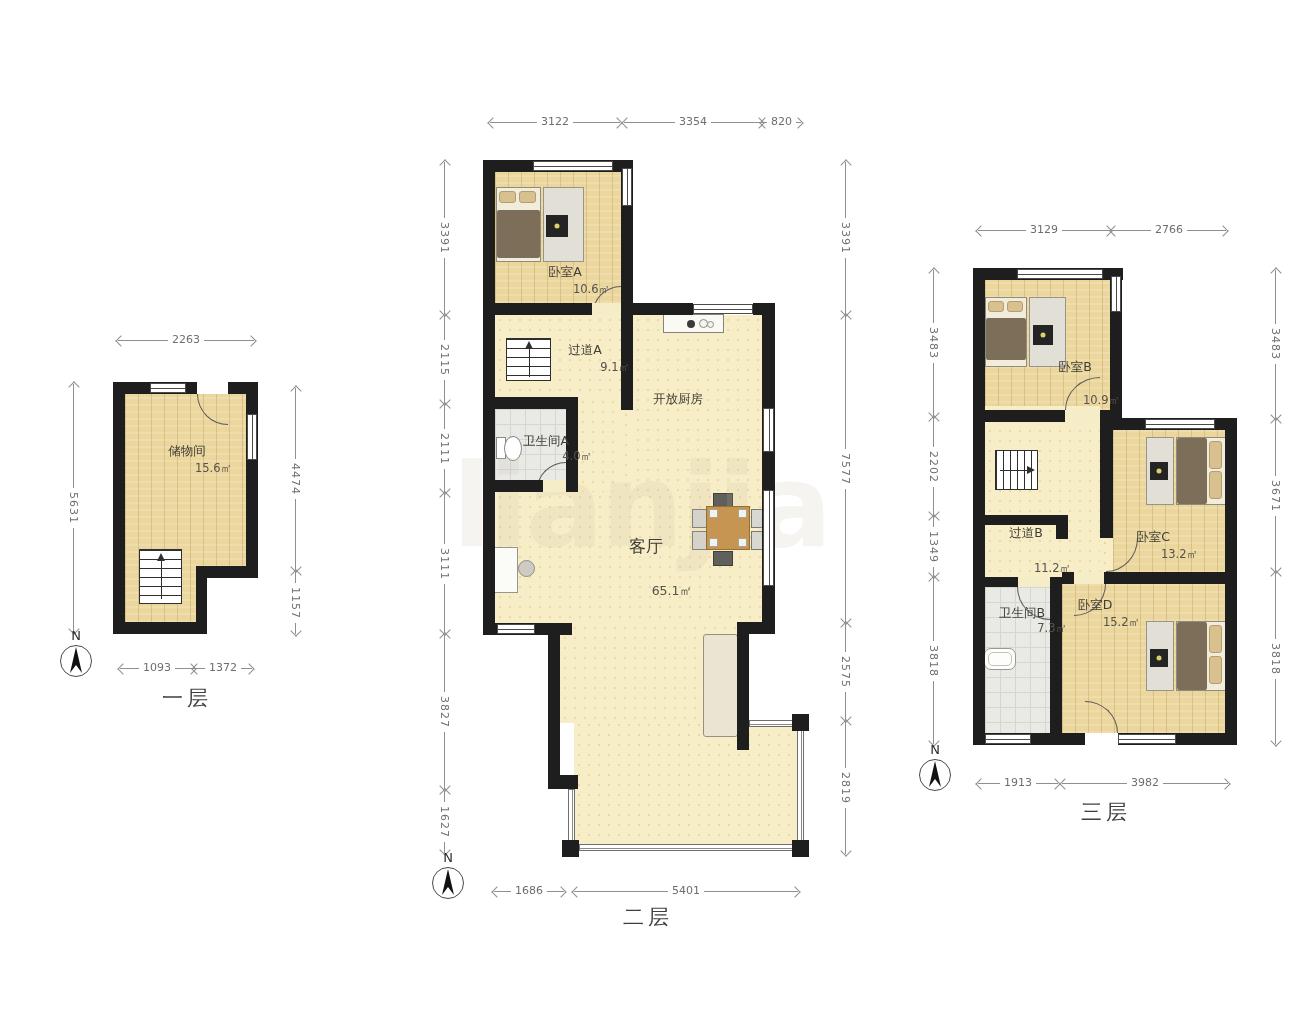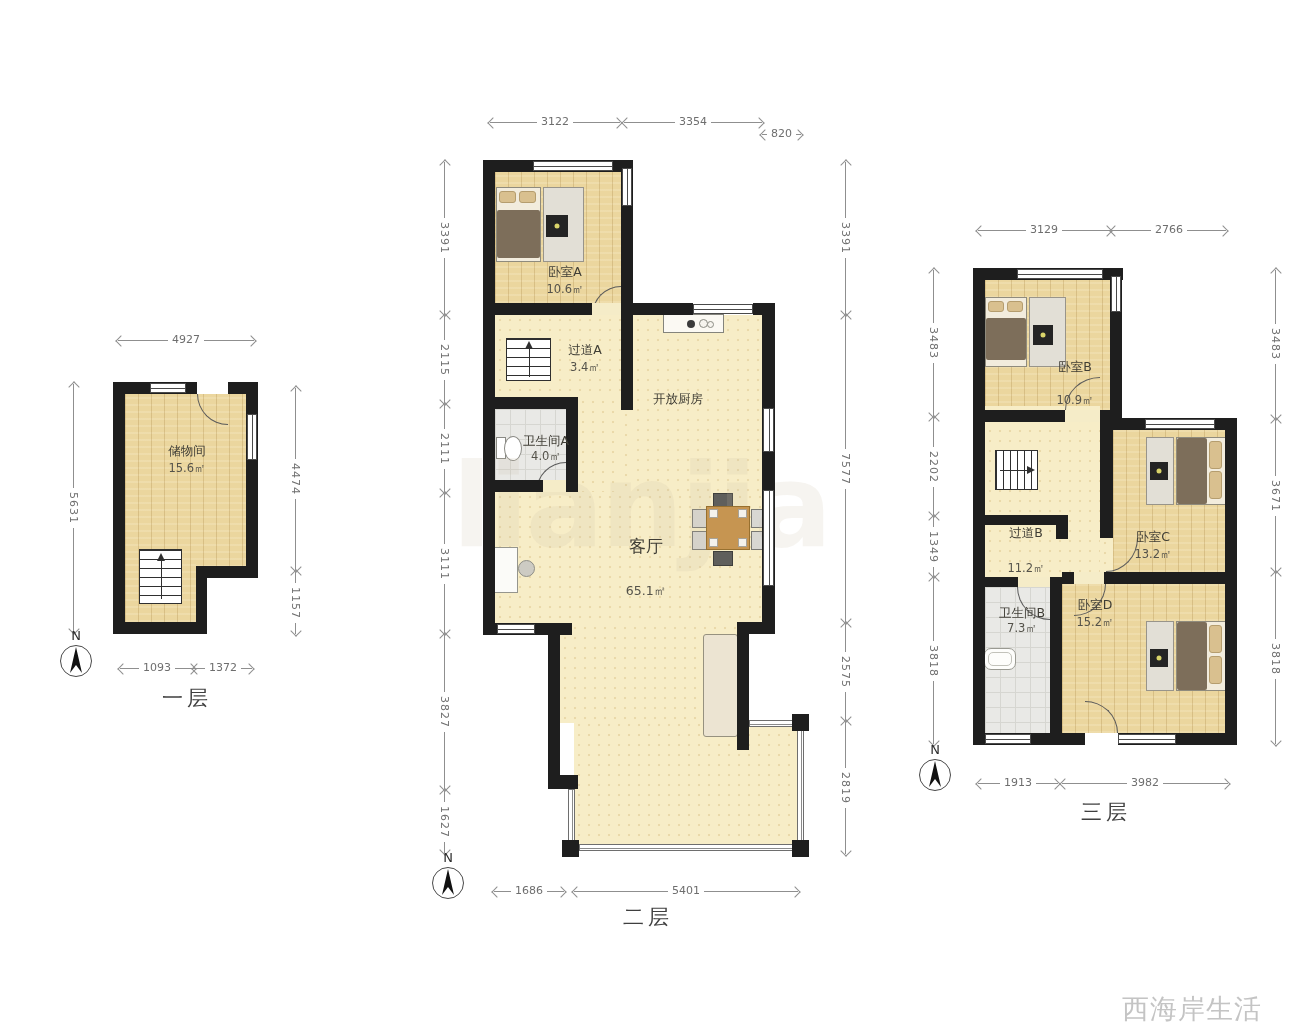--- a/index.html
+++ b/index.html
@@ -68,21 +68,21 @@
       border:1px solid #c2c2ba;border-radius:5px;}
   .counter{background:#fbf9f3;border:1px solid #84847c;}
   .burner{position:absolute;background:#3b3b3b;border-radius:50%;}
   .sink{position:absolute;background:#f6f4ee;border:1px solid #8d8d85;border-radius:50%;}
   .desk{background:#fbfbf8;border:1px solid #95958d;}
   .monitor{position:absolute;background:#2c2c2c;transform:rotate(10deg);}
   .pc{position:absolute;background:#3c3c3c;}
   .chair-round{position:absolute;background:#cdcbc3;border:1px solid #8e8e86;border-radius:50%;}
   
   .lbl{position:absolute;z-index:5;text-align:center;color:#3f3d35;font-size:12.5px;line-height:1.15;}
-  .area{position:absolute;z-index:5;text-align:center;color:#54524a;font-size:11.5px;line-height:1.1;}
+  .area{position:absolute;z-index:5;text-align:right;color:#54524a;font-size:11.5px;line-height:1.1;}
   .fl-name{position:absolute;z-index:5;text-align:center;color:#3f3f3f;font-size:21px;letter-spacing:4px;}
   
   .dim{position:absolute;color:#6e6e6e;font-size:11px;z-index:5;}
   .dim-h{display:flex;align-items:center;height:14px;}
   .dim-h .ln{flex:1;height:0;border-top:1px solid #8f8f8f;position:relative;min-width:5px;}
   .dim-h .ln.l::before{content:"";position:absolute;left:-1px;top:-3.5px;width:7px;height:7px;
       border-top:1px solid #8f8f8f;border-left:1px solid #8f8f8f;transform:rotate(-45deg);}
   .dim-h .ln.r::after{content:"";position:absolute;right:-1px;top:-3.5px;width:7px;height:7px;
       border-top:1px solid #8f8f8f;border-right:1px solid #8f8f8f;transform:rotate(45deg);}
   .dim-h .num{padding:0 4px;line-height:14px;}
@@ -120,21 +120,21 @@
   <div class="win win-v" style="left:247px;top:414px;width:10px;height:46px"></div>
   <div class="gap gap-out" style="left:197px;top:382px;width:31px;height:12px"></div>
   <div class="arc arc-bl" style="left:197px;top:394px;width:31px;height:31px"></div>
   <div class="stairs st-v" style="left:139px;top:549px;width:43px;height:55px">
       <i class="st-arrow-v"></i>
     </div>
   <div class="lbl" style="left:142px;top:444px;width:90px">储物间</div>
   <div class="area" style="left:142px;top:462px;width:90px">15.6㎡</div>
   <div class="dim dim-h" style="left:118px;top:333px;width:136px">
       <i class="ln l"></i>
-      <span class="num">4927</span>
+      <span class="num">2263</span>
       <i class="ln r"></i>
     </div>
   <div class="dim dim-v" style="left:66px;top:384px;height:248px">
       <i class="ln t"></i>
       <span class="num">5631</span>
       <i class="ln b"></i>
     </div>
   <div class="dim dim-v" style="left:288px;top:388px;height:182px">
       <i class="ln t"></i>
       <span class="num">4474</span>
@@ -243,38 +243,38 @@
   <div class="furn sofa" style="left:703px;top:634px;width:35px;height:103px"></div>
   <div class="armrest" style="left:705px;top:637px;width:23px;height:11px"></div>
   <div class="cushion" style="left:705px;top:650px;width:23px;height:22px"></div>
   <div class="cushion" style="left:705px;top:674px;width:23px;height:22px"></div>
   <div class="cushion" style="left:705px;top:698px;width:23px;height:20px"></div>
   <div class="armrest" style="left:705px;top:720px;width:23px;height:13px"></div>
 
   <div class="lbl" style="left:520px;top:265px;width:90px">卧室A</div>
   <div class="area" style="left:520px;top:283px;width:90px">10.6㎡</div>
   <div class="lbl" style="left:540px;top:343px;width:90px">过道A</div>
-  <div class="area" style="left:540px;top:361px;width:90px">3.4㎡</div>
+  <div class="area" style="left:540px;top:361px;width:90px">9.1㎡</div>
   <div class="lbl" style="left:500px;top:434px;width:92px">卫生间A</div>
   <div class="area" style="left:500px;top:450px;width:92px">4.0㎡</div>
   <div class="lbl" style="left:632px;top:392px;width:92px">开放厨房</div>
   <div class="lbl" style="left:600px;top:537px;width:92px;font-size:17px">客厅</div>
   <div class="area" style="left:600px;top:584px;width:92px;font-size:12.5px">65.1㎡</div>
 
   <div class="dim dim-h" style="left:490px;top:115px;width:130px">
       <i class="ln l"></i>
       <span class="num">3122</span>
       <i class="ln r"></i>
     </div>
   <div class="dim dim-h" style="left:624px;top:115px;width:138px">
       <i class="ln l"></i>
       <span class="num">3354</span>
       <i class="ln r"></i>
     </div>
-  <div class="dim dim-h" style="left:762px;top:127px;width:38px">
+  <div class="dim dim-h" style="left:762px;top:115px;width:38px">
       <i class="ln l"></i>
       <span class="num">820</span>
       <i class="ln r"></i>
     </div>
   <div class="dim dim-v" style="left:437px;top:162px;height:152px">
       <i class="ln t"></i>
       <span class="num">3391</span>
       <i class="ln b"></i>
     </div>
   <div class="dim dim-v" style="left:437px;top:316px;height:87px">
@@ -471,14 +471,13 @@
     </div>
   <div class="fl-name" style="left:1058px;top:798px;width:96px">三层</div>
   <div class="compass" style="left:916px;top:742px">
     <div class="compass-n">N</div>
     <svg width="34" height="34" viewBox="0 0 34 34">
         <circle cx="17" cy="17" r="15.5" fill="#fff" stroke="#4a4a4a" stroke-width="1"></circle>
         <path d="M17 3 L23 29 L17 21 L11 29 Z" fill="#111"></path>
       </svg>
   </div>
 
-  <div class="wm">西海岸生活</div>
 </div>
 
 </body></html>

